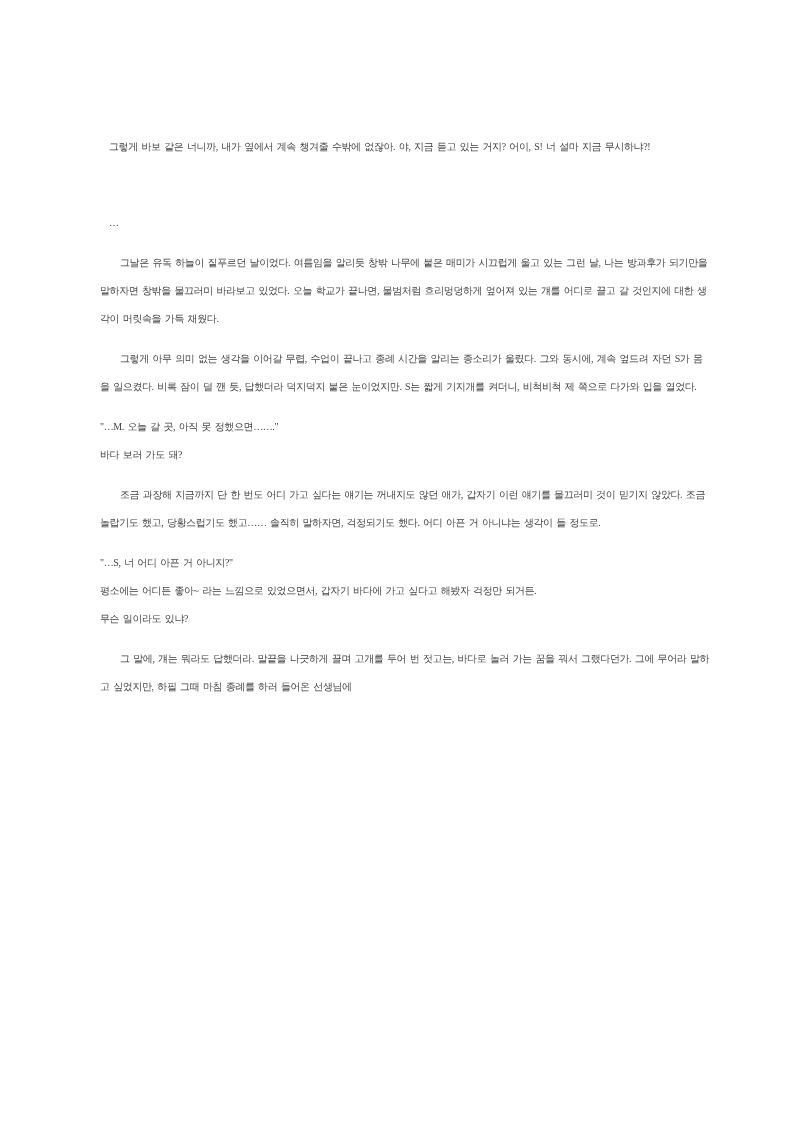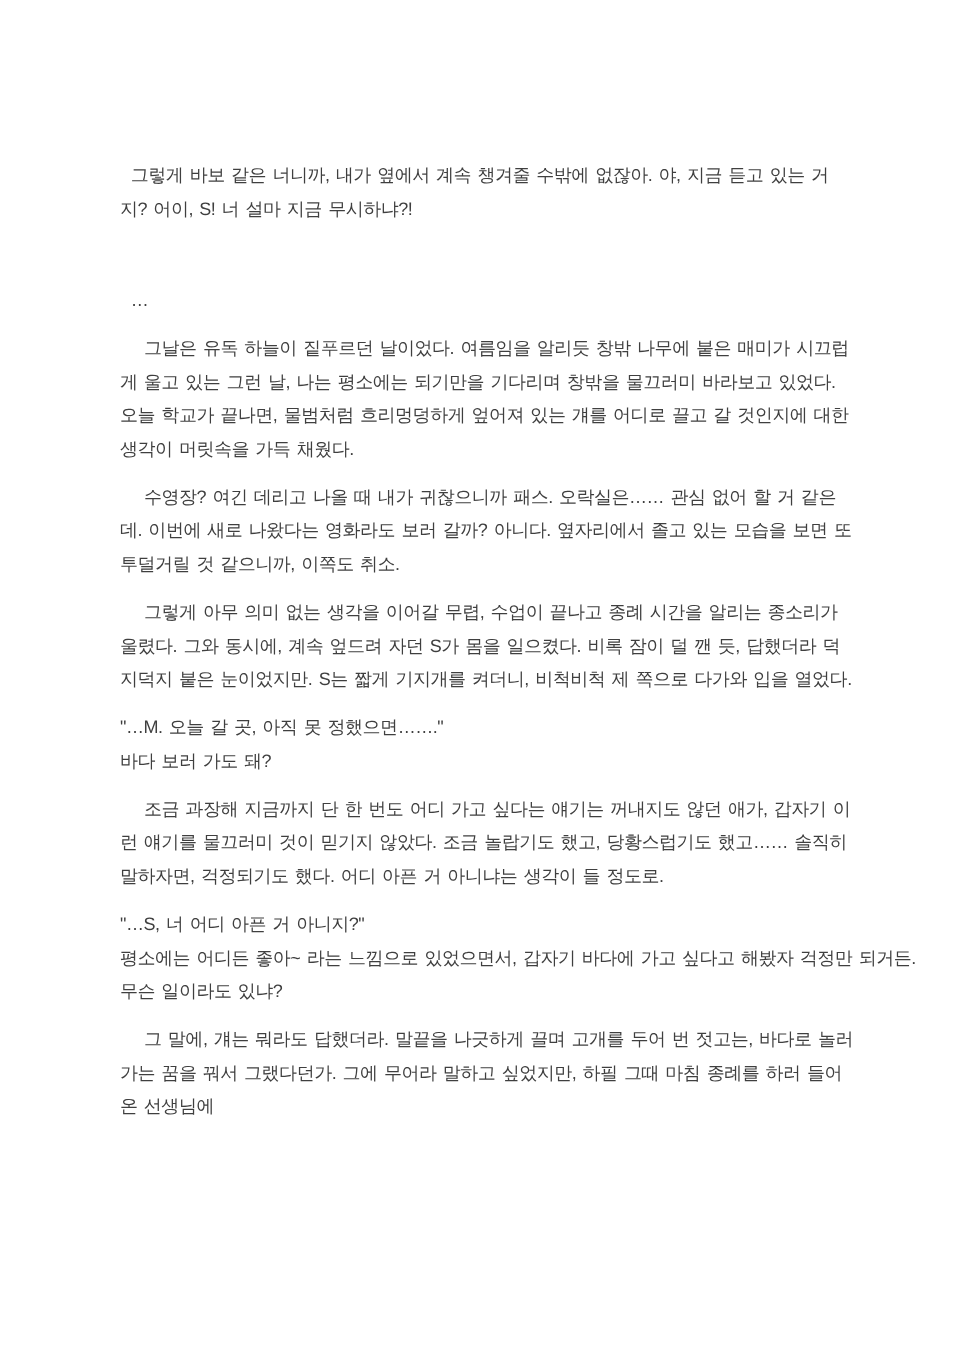--- a/index.html
+++ b/index.html
@@ -13,24 +13,25 @@
     position: relative;
     overflow: hidden;
     font-family: "Liberation Sans", sans-serif;
   }
   .doc {
     position: absolute;
     left: 100px;
     top: 133px;
     width: 612px;
     color: #3f3f3f;
-    font-size: 15px;
+    font-size: 10px;
     line-height: 28px;
     letter-spacing: -0.4px;
     word-spacing: 1.5px;
+    font-family: Liberation Serif, serif;
   }
   .para {
     margin: 0 0 12px 0;
     white-space: pre-line;
   }
   .p-first {
     text-indent: 9px;
   }
   .p-indent {
     text-indent: 20px;
@@ -44,23 +45,22 @@
   }
 </style>
 </head>
 <body>
 
 <main class="doc">
   <p class="para p-first">그렇게 바보 같은 너니까, 내가 옆에서 계속 챙겨줄 수밖에 없잖아. 야, 지금 듣고 있는 거지? 어이, S! 너 설마 지금 무시하냐?!</p>
 
   <p class="para p-ellipsis">…</p>
 
-  <p class="para p-indent">그날은 유독 하늘이 짙푸르던 날이었다. 여름임을 알리듯 창밖 나무에 붙은 매미가 시끄럽게 울고 있는 그런 날, 나는 평소에는 되기만을 기다리며 창밖을 물끄러미 바라보고 있었다. 오늘 학교가 끝나면, 물범처럼 흐리멍덩하게 엎어져 있는 걔를 어디로 끌고 갈 것인지에 대한 생각이 머릿속을 가득 채웠다.</p>
+  <p class="para p-indent">그날은 유독 하늘이 짙푸르던 날이었다. 여름임을 알리듯 창밖 나무에 붙은 매미가 시끄럽게 울고 있는 그런 날, 나는 방과후가 되기만을 말하자면 창밖을 물끄러미 바라보고 있었다. 오늘 학교가 끝나면, 물범처럼 흐리멍덩하게 엎어져 있는 걔를 어디로 끌고 갈 것인지에 대한 생각이 머릿속을 가득 채웠다.</p>
 
-  <p class="para p-indent">수영장? 여긴 데리고 나올 때 내가 귀찮으니까 패스. 오락실은…… 관심 없어 할 거 같은데. 이번에 새로 나왔다는 영화라도 보러 갈까? 아니다. 옆자리에서 졸고 있는 모습을 보면 또 투덜거릴 것 같으니까, 이쪽도 취소.</p>
 
 
   <p class="para p-indent">그렇게 아무 의미 없는 생각을 이어갈 무렵, 수업이 끝나고 종례 시간을 알리는 종소리가 울렸다. 그와 동시에, 계속 엎드려 자던 S가 몸을 일으켰다. 비록 잠이 덜 깬 듯, 답했더라 덕지덕지 붙은 눈이었지만. S는 짧게 기지개를 켜더니, 비척비척 제 쪽으로 다가와 입을 열었다.</p>
 
   <p class="para p-dialogue">"…M. 오늘 갈 곳, 아직 못 정했으면……."
 바다 보러 가도 돼?</p>
 
   <p class="para p-indent">조금 과장해 지금까지 단 한 번도 어디 가고 싶다는 얘기는 꺼내지도 않던 애가, 갑자기 이런 얘기를 물끄러미 것이 믿기지 않았다. 조금 놀랍기도 했고, 당황스럽기도 했고…… 솔직히 말하자면, 걱정되기도 했다. 어디 아픈 거 아니냐는 생각이 들 정도로.</p>
 
   <p class="para p-dialogue">"…S, 너 어디 아픈 거 아니지?"

